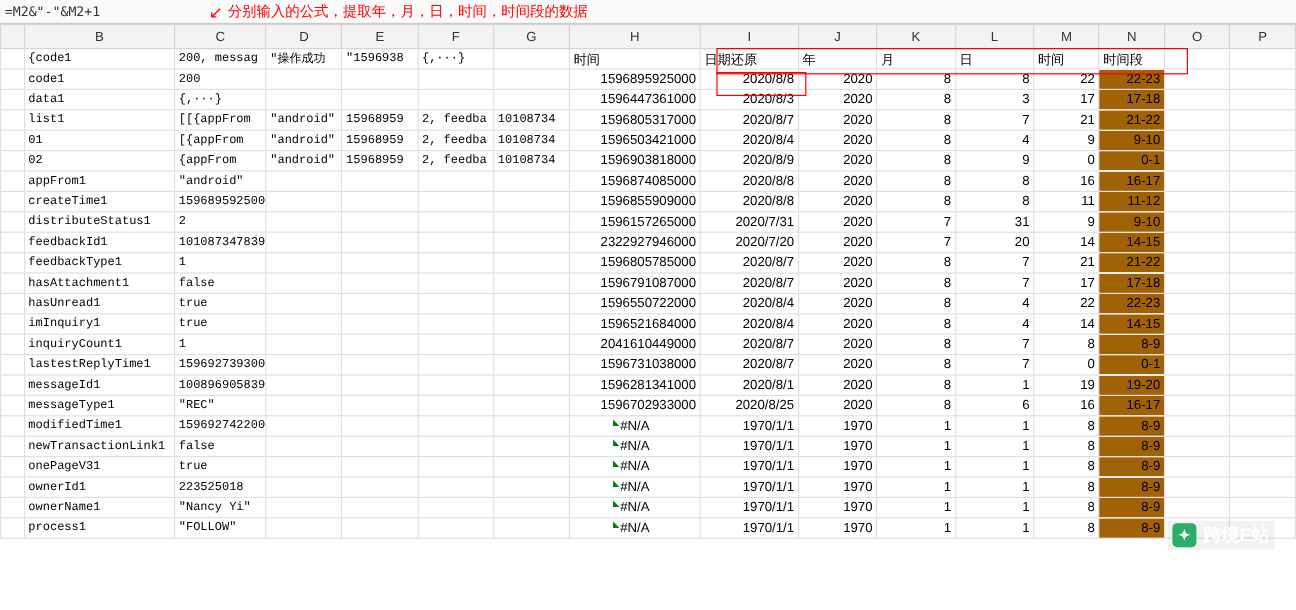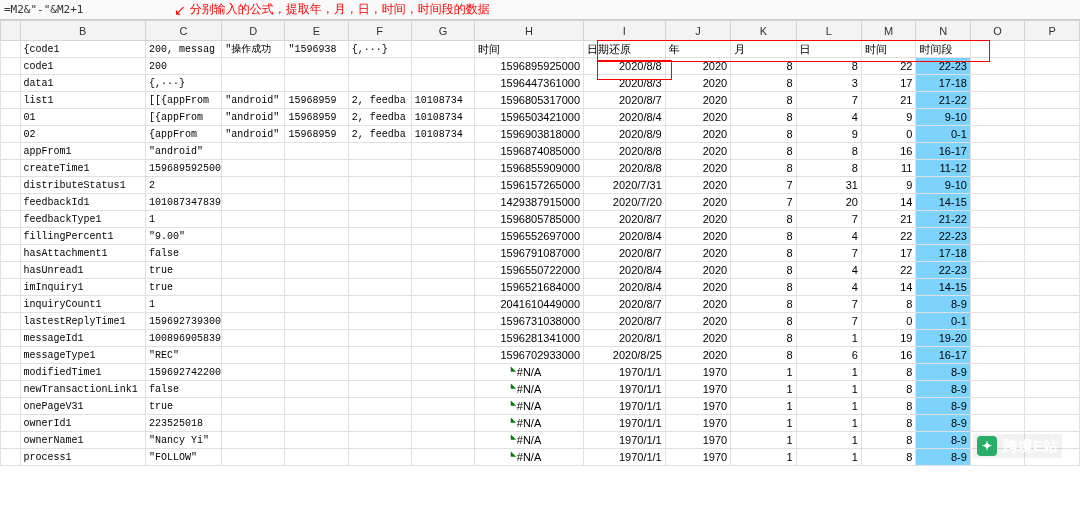--- a/index.html
+++ b/index.html
@@ -74,21 +74,21 @@
   .col-G { width: 58px; }
   .col-H { width: 100px; }
   .col-I { width: 75px; }
   .col-J { width: 60px; }
   .col-K { width: 60px; }
   .col-L { width: 60px; }
   .col-M { width: 50px; }
   .col-N { width: 50px; }
   .col-O { width: 50px; }
   .col-P { width: 50px; }
-  .highlight-N { background: #7dd3fc; text-align: left; }
+  .highlight-N { background: #a16207; text-align: left; }
   .red-box {
     position: absolute;
     border: 1px solid red;
     pointer-events: none;
   }
   .green-err { color: #008000; font-size: 7px; position: absolute; margin-left: -6px; margin-top: -1px; }
   .watermark {
     position: absolute;
     right: 18px;
     bottom: 50px;
@@ -323,21 +323,21 @@
         <td></td>
       </tr>
       <tr>
         <td></td>
         <td class="text">feedbackId1</td>
         <td class="text">101087347839</td>
         <td class="text"></td>
         <td class="text"></td>
         <td class="text"></td>
         <td class="text"></td>
-        <td>1429387915000</td>
+        <td>2322927946000</td>
         <td>2020/7/20</td>
         <td>2020</td>
         <td>7</td>
         <td>20</td>
         <td>14</td>
         <td class="highlight-N">14-15</td>
         <td></td>
         <td></td>
       </tr>
       <tr>
@@ -348,38 +348,20 @@
         <td class="text"></td>
         <td class="text"></td>
         <td class="text"></td>
         <td>1596805785000</td>
         <td>2020/8/7</td>
         <td>2020</td>
         <td>8</td>
         <td>7</td>
         <td>21</td>
         <td class="highlight-N">21-22</td>
-        <td></td>
-        <td></td>
-      </tr>
-      <tr>
-        <td></td>
-        <td class="text">fillingPercent1</td>
-        <td class="text">"9.00"</td>
-        <td class="text"></td>
-        <td class="text"></td>
-        <td class="text"></td>
-        <td class="text"></td>
-        <td>1596552697000</td>
-        <td>2020/8/4</td>
-        <td>2020</td>
-        <td>8</td>
-        <td>4</td>
-        <td>22</td>
-        <td class="highlight-N">22-23</td>
         <td></td>
         <td></td>
       </tr>
       <tr>
         <td></td>
         <td class="text">hasAttachment1</td>
         <td class="text">false</td>
         <td class="text"></td>
         <td class="text"></td>
         <td class="text"></td>

